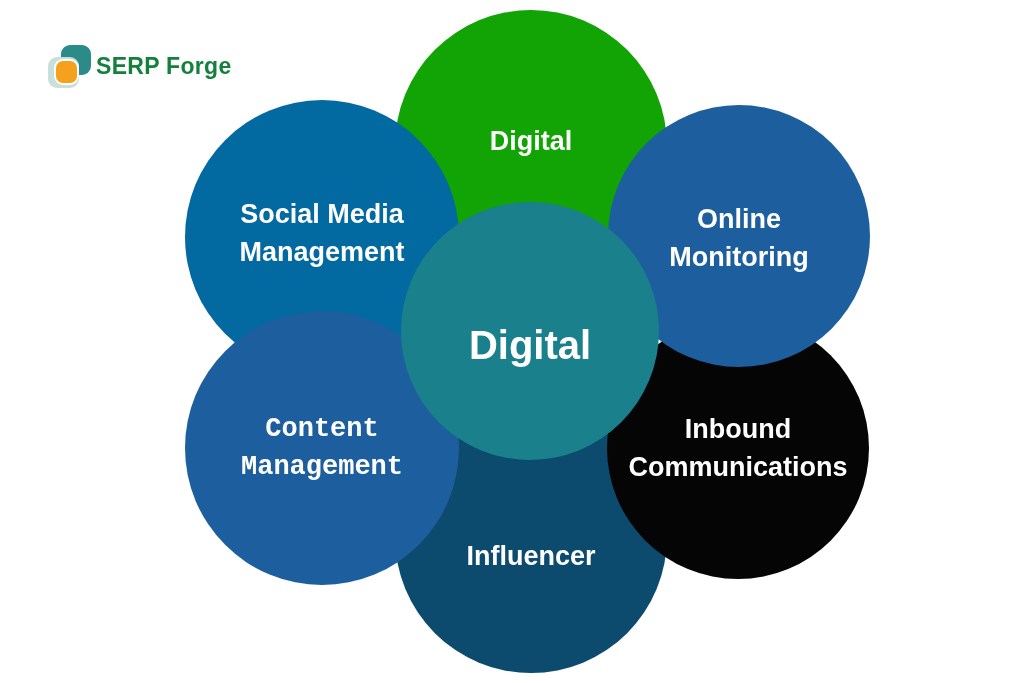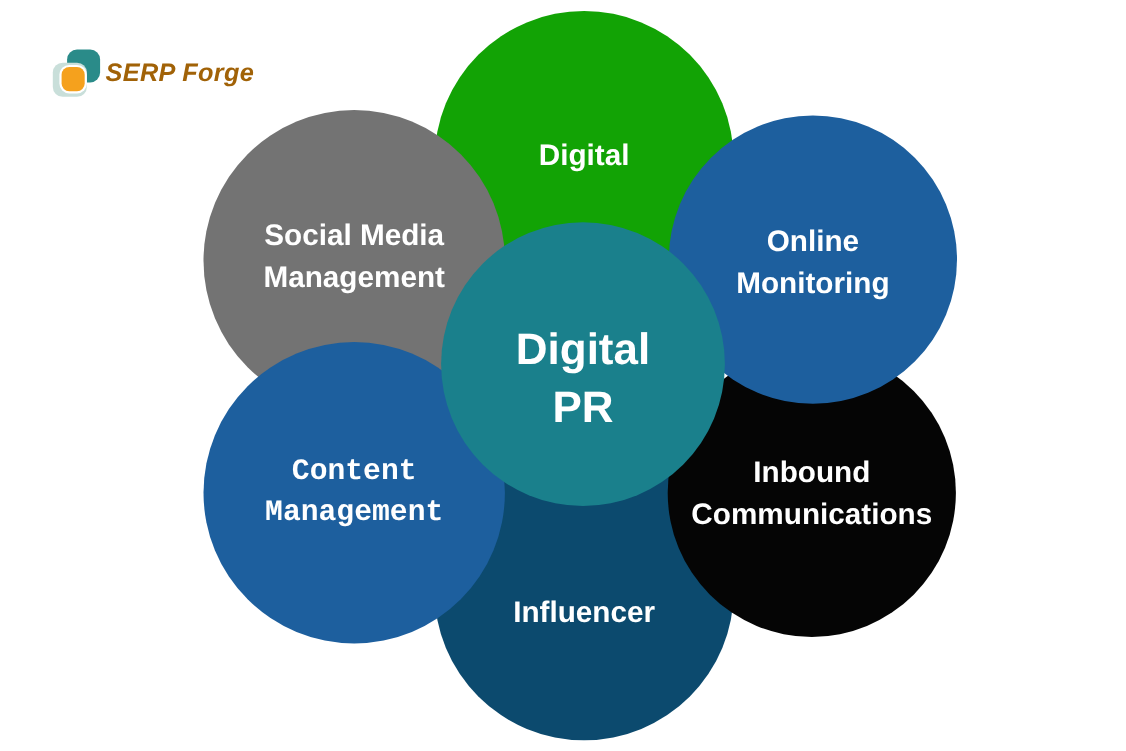--- a/index.html
+++ b/index.html
@@ -102,36 +102,36 @@
 <body>
 
 <div class="canvas">
 
   <div class="logo">
     <span class="logo-icon">
       <span class="sq sq-teal" style="background: rgb(42, 139, 137);"></span>
       <span class="sq sq-mint" style="background: rgb(201, 223, 218);"></span>
       <span class="sq sq-orange" style="background: rgb(245, 161, 29);"></span>
     </span>
-    <span class="logo-text" style="color: #a16207; font-style: italic;">SERP Forge</span>
+    <span class="logo-text" style="color: #15803d;">SERP Forge</span>
   </div>
 
   <div class="circle c-strategy" style="background: rgb(18, 163, 5);">
     <div class="label">
       <span>Digital</span>
     </div>
   </div>
 
   <div class="circle c-influencer" style="background: #0c4a6e;">
     <div class="label">
       <span>Influencer</span>
     </div>
   </div>
 
-  <div class="circle c-social" style="background: #737373;">
+  <div class="circle c-social" style="background: #0369a1;">
     <div class="label">
       <span>Social Media</span>
       <span>Management</span>
     </div>
   </div>
 
   <div class="circle c-online" style="background: rgb(29, 95, 158);">
     <div class="label">
       <span>Online</span>
       <span>Monitoring</span>
@@ -148,17 +148,16 @@
   <div class="circle c-content" style="background: rgb(29, 95, 158);">
     <div class="label">
       <span>Content</span>
       <span>Management</span>
     </div>
   </div>
 
   <div class="circle c-center" style="background: rgb(26, 128, 140);">
     <div class="label">
       <span>Digital</span>
-      <span>PR</span>
     </div>
   </div>
 
 </div>
 
 </body></html>

